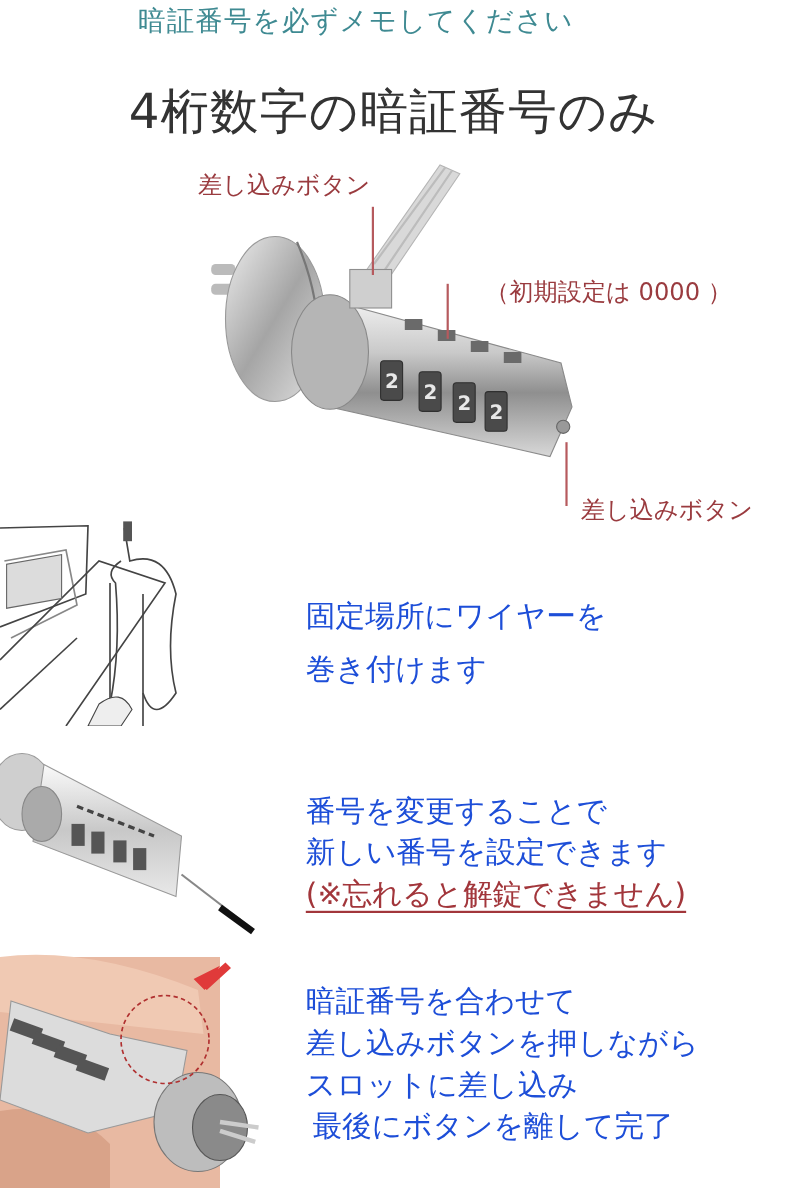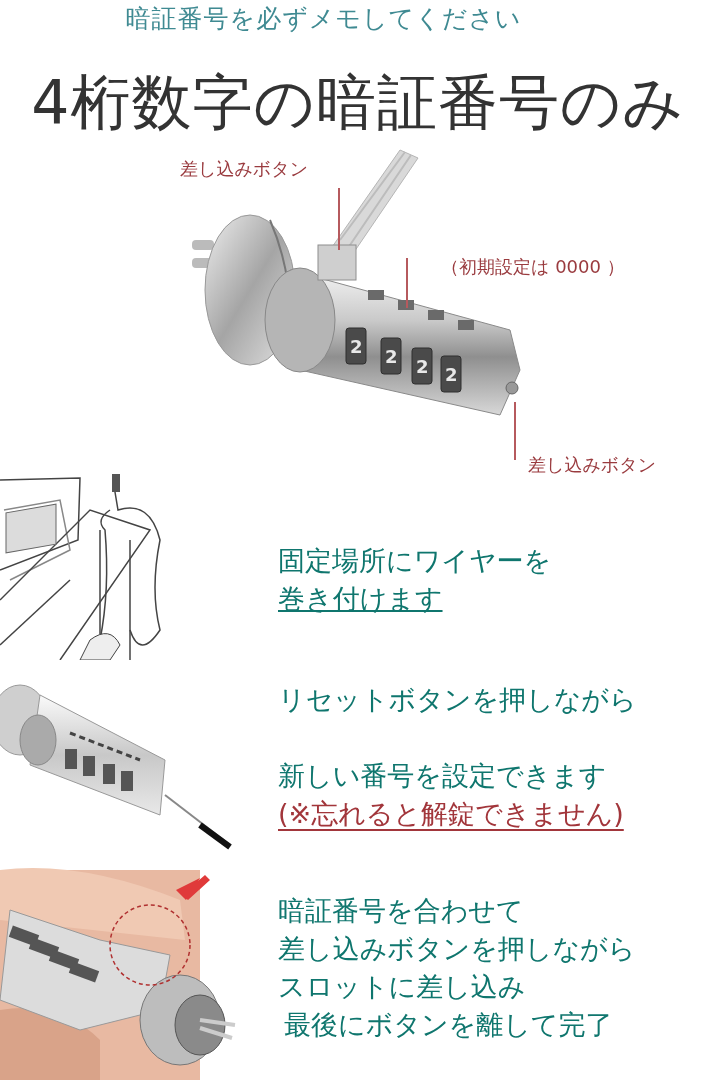--- a/index.html
+++ b/index.html
@@ -1,23 +1,23 @@
 <!DOCTYPE html>
 <html><head>
 <meta charset="utf-8">
 <style>
   html, body { margin: 0; padding: 0; background: #ffffff; }
   body { width: 716px; height: 1080px; position: relative; overflow: hidden;
          font-family: "DejaVu Sans", "Liberation Sans", sans-serif; }
   .abs { position: absolute; }
   .subtitle { top: 2px; left: 0; width: 647px; text-align: center; font-size: 25px; color: #3f8a92; letter-spacing: 1px; }
-  .title { top: 62px; left: 0; width: 716px; text-align: center; font-size: 60px; color: #333333; letter-spacing: 1px; line-height: 80px; }
-  .callout { font-size: 18px; color: #9a3b3f; line-height: 30px; white-space: nowrap; }
+  .title { top: 62px; left: 0; width: 716px; text-align: center; font-size: 44px; color: #333333; letter-spacing: 1px; line-height: 80px; }
+  .callout { font-size: 22px; color: #9a3b3f; line-height: 30px; white-space: nowrap; }
   .leader { background: #b65a5e; width: 2px; }
-  .step-text { font-size: 27px; color: #0f766e; line-height: 38px; white-space: nowrap; }
+  .step-text { font-size: 27px; color: #1d4ed8; line-height: 38px; white-space: nowrap; }
   .warn { color: #a2363b; text-decoration: underline; text-decoration-color: #a2363b; text-underline-offset: 6px; }
   svg { position: absolute; }
 </style>
 </head>
 <body>
 
 <div class="abs subtitle">暗証番号を必ずメモしてください</div>
 <div class="abs title">4桁数字の暗証番号のみ</div>
 
 <div class="abs" style="left:0; top:140px; width:716px; height:340px;">
@@ -94,21 +94,21 @@
       <path d="M113 10 L118 40 Q150 30 160 70 Q150 120 160 160 Q140 190 130 160"></path>
       <path d="M110 40 Q95 50 105 60 Q110 120 100 170"></path>
     </g>
     <g fill="#dcdcdc" stroke="#666">
       <rect x="6" y="44" width="50" height="40" transform="skewY(-10)"></rect>
     </g>
     <rect x="112" y="4" width="8" height="18" fill="#555"></rect>
     <path d="M90 170 Q110 155 120 175 L110 190 L80 190 Z" fill="#eee" stroke="#444"></path>
   </svg>
   <div class="abs step-text" style="left:278px; top:72px;">固定場所にワイヤーを</div>
-  <div class="abs step-text" style="left:278px; top:110px;text-decoration:underline;">巻き付けます</div>
+  <div class="abs step-text" style="left:278px; top:120px;">巻き付けます</div>
 </div>
 
 <div class="abs" style="left:0; top:665px; width:716px; height:190px;">
   <svg width="260" height="190" viewBox="0 0 260 190">
     <defs>
       <linearGradient id="metal3" x1="0" y1="0" x2="0" y2="1">
         <stop offset="0" stop-color="#fafafa"></stop>
         <stop offset="0.5" stop-color="#c8c8c8"></stop>
         <stop offset="1" stop-color="#e8e8e8"></stop>
       </linearGradient>
@@ -119,21 +119,21 @@
     <g fill="#555">
       <rect x="65" y="84" width="12" height="20"></rect>
       <rect x="83" y="91" width="12" height="20"></rect>
       <rect x="103" y="99" width="12" height="20"></rect>
       <rect x="121" y="106" width="12" height="20"></rect>
     </g>
     <path d="M70 68 L140 95" stroke="#444" stroke-width="3" stroke-dasharray="6 4"></path>
     <line x1="165" y1="130" x2="230" y2="180" stroke="#888" stroke-width="2"></line>
     <line x1="200" y1="160" x2="230" y2="182" stroke="#111" stroke-width="6"></line>
   </svg>
-  <div class="abs step-text" style="left:278px; top:16px;">リセットボタンを押しながら</div>
+  <div class="abs step-text" style="left:278px; top:54px;">番号を変更することで</div>
   <div class="abs step-text" style="left:278px; top:92px;text-align:right;">新しい番号を設定できます</div>
   <div class="abs step-text warn" style="left:278px; top:130px;">(※忘れると解錠できません)</div>
 </div>
 
 <div class="abs" style="left:0; top:860px; width:696px; height:220px;">
   <svg width="260" height="220" viewBox="0 0 260 220">
     <rect x="0" y="10" width="200" height="210" fill="#e8b9a2"></rect>
     <path d="M0 10 Q80 0 180 40 L185 80 L0 60 Z" fill="#f0c9b3"></path>
     <path d="M0 150 Q60 140 100 180 L100 220 L0 220 Z" fill="#d9a389"></path>
     <path d="M10 50 L100 80 L170 95 L160 150 L80 170 L0 140 Z" fill="#dcdcdc" stroke="#999"></path>

